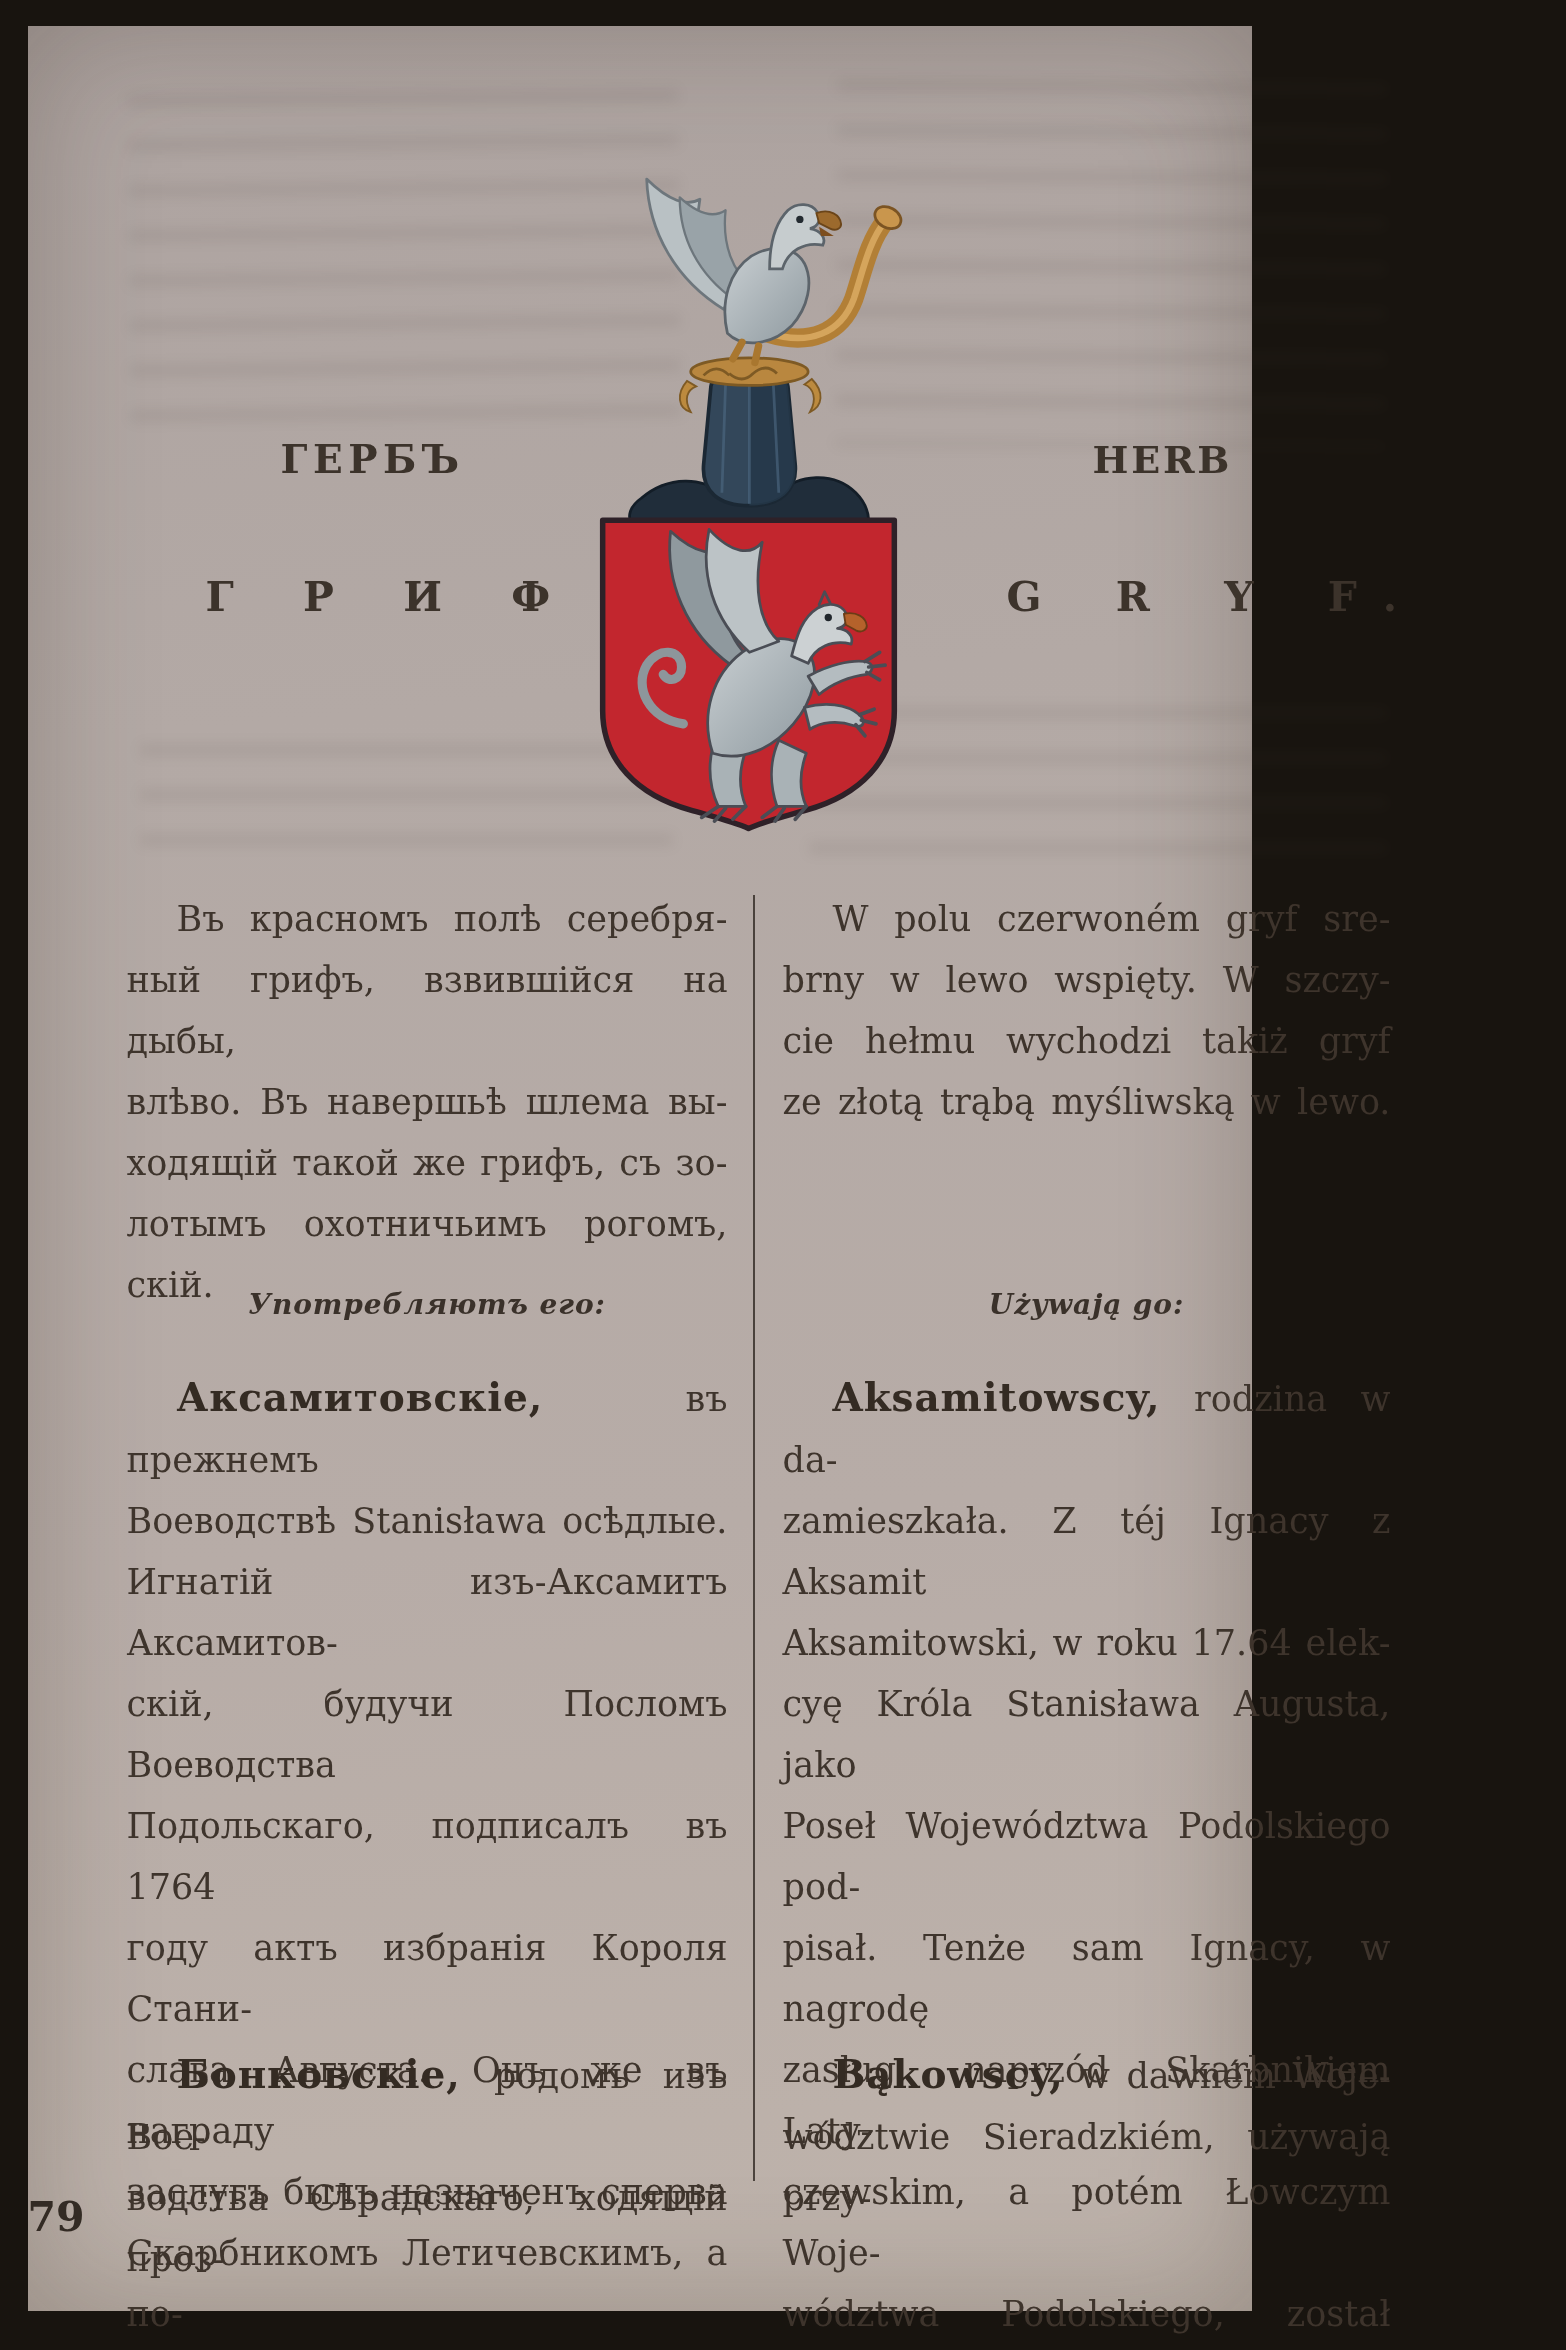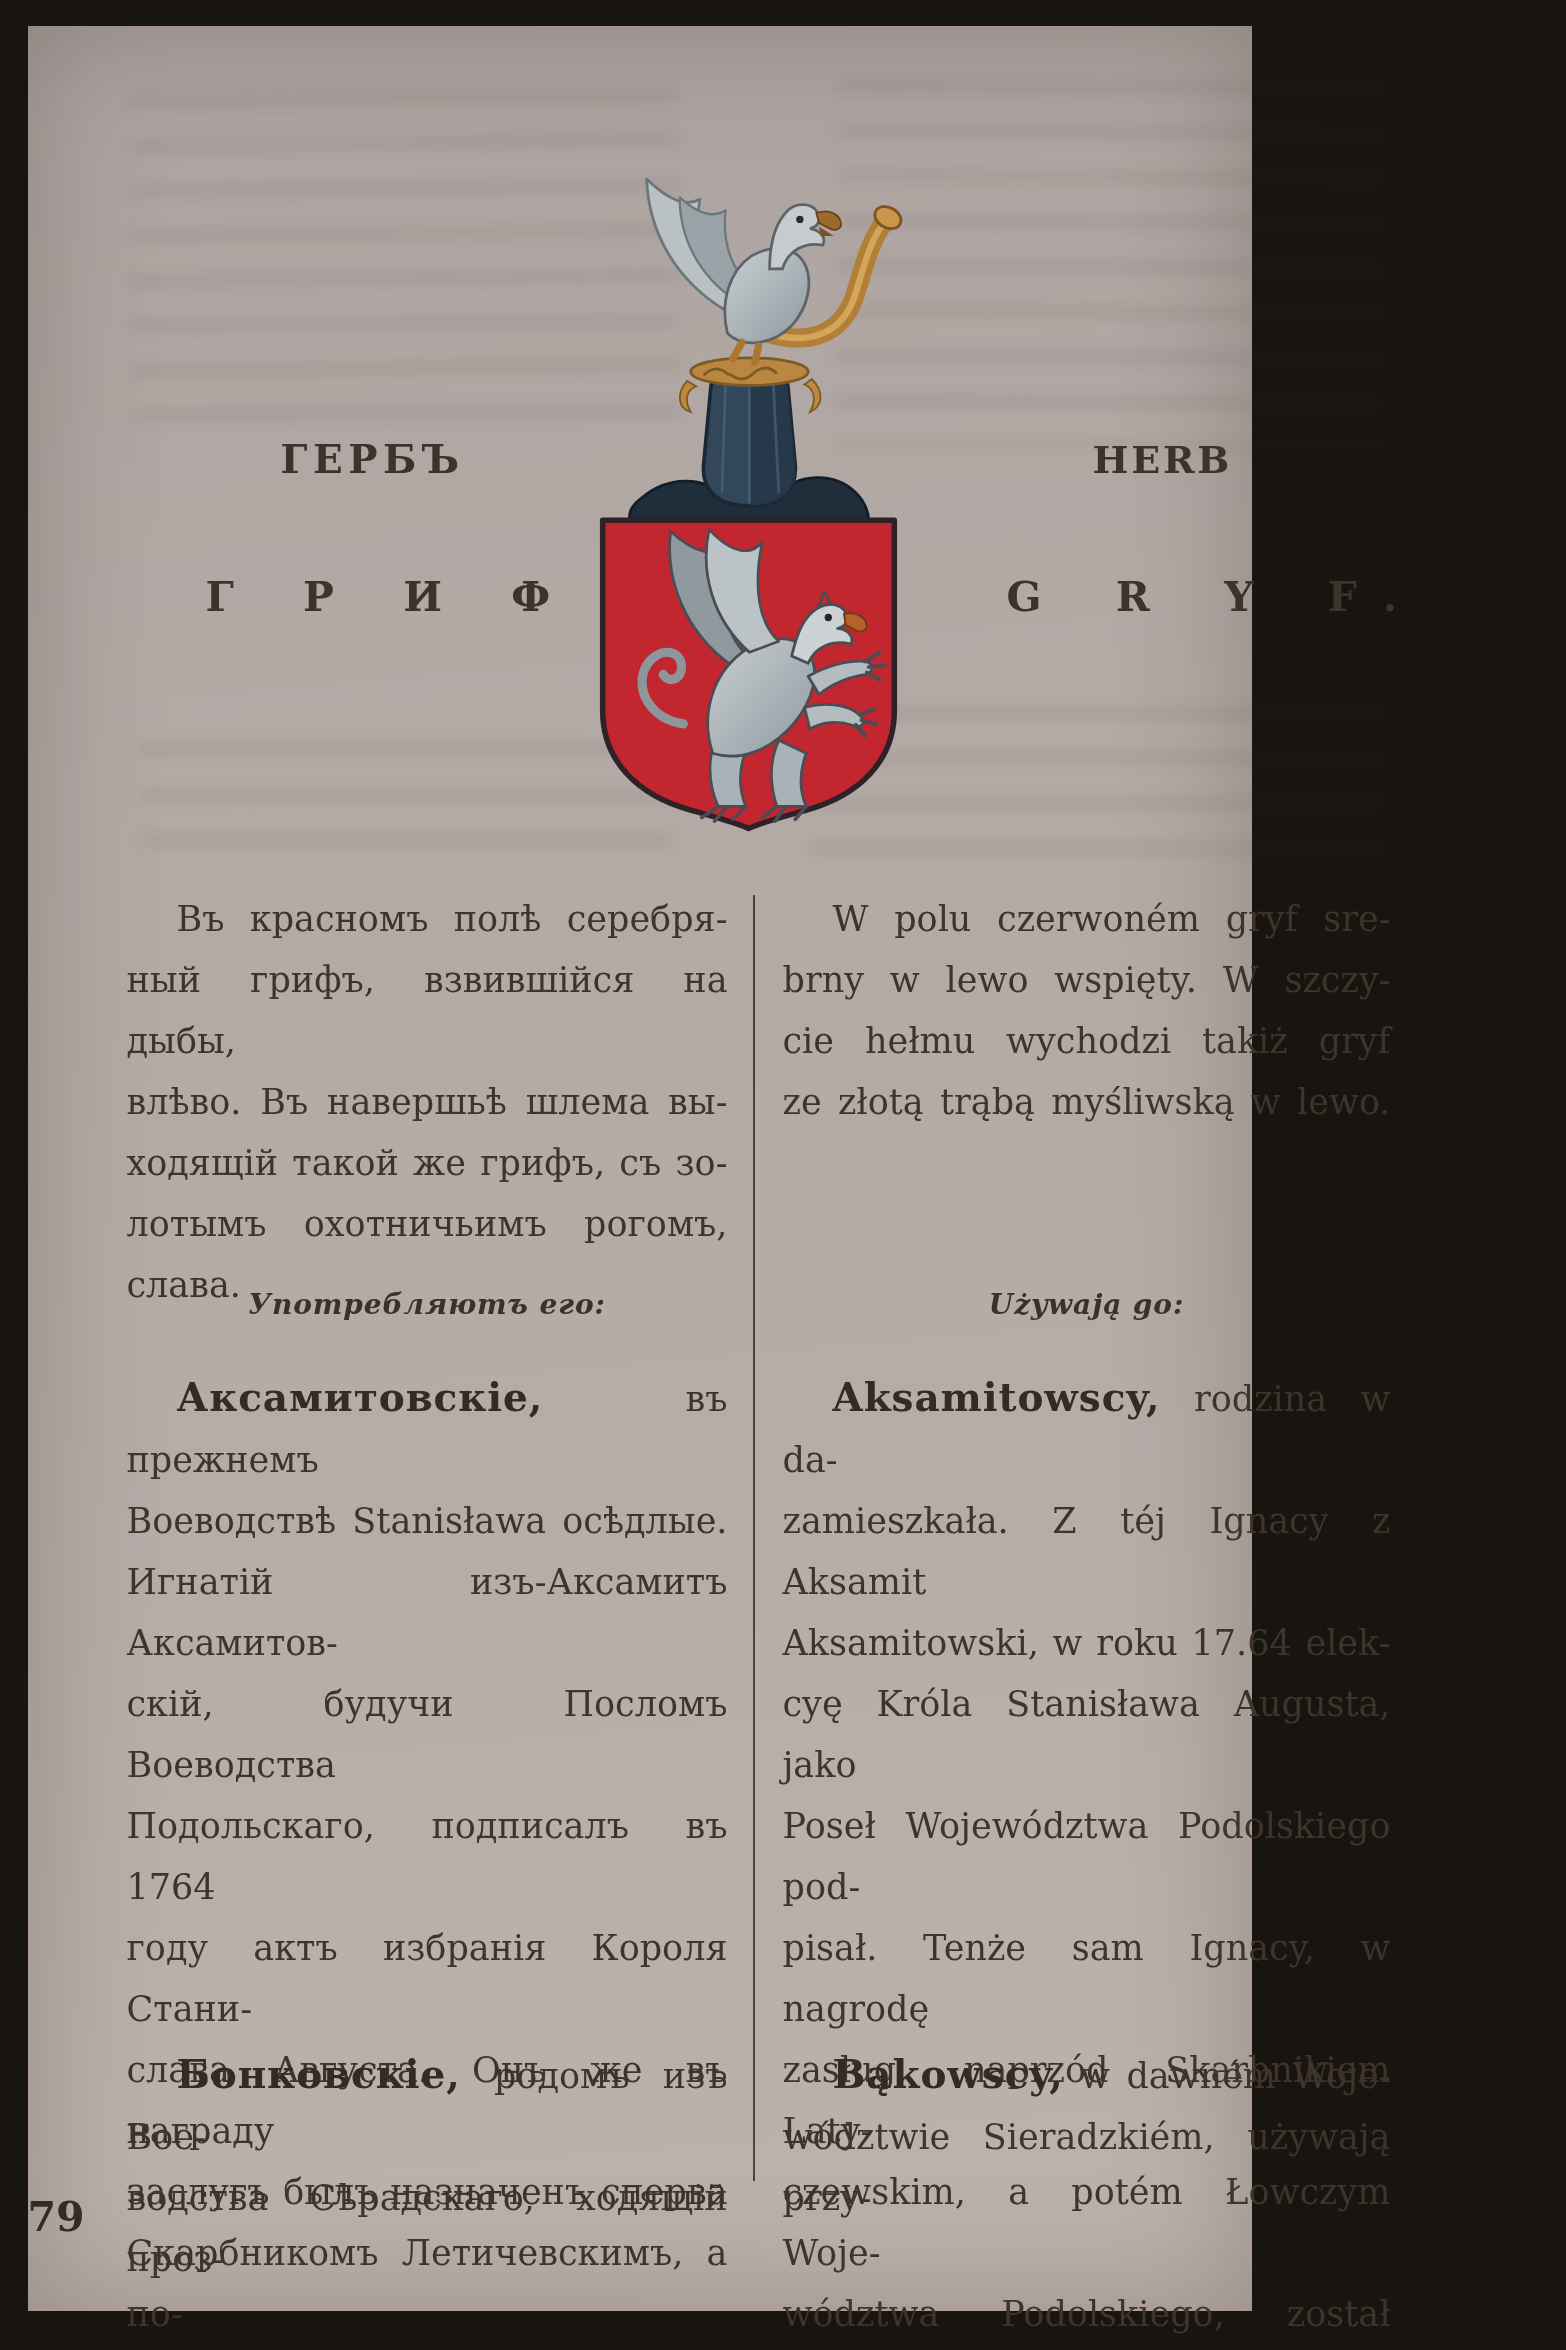--- a/index.html
+++ b/index.html
@@ -124,21 +124,21 @@
         <path d="M296,602 l16,-6 M298,608 l16,4 M292,613 l10,12" stroke="#4a4d55" stroke-width="4" fill="none"></path>
       </g>
     </svg>
 
     <div class="col blazon-left">
         <div class="tline ind">Въ красномъ полѣ серебря-</div>
         <div class="tline">ный грифъ, взвившійся на дыбы,</div>
         <div class="tline">влѣво. Въ навершьѣ шлема вы-</div>
         <div class="tline">ходящій такой же грифъ, съ зо-</div>
         <div class="tline">лотымъ охотничьимъ рогомъ,</div>
-        <div class="tline last">слава.</div>
+        <div class="tline last">скій.</div>
       </div>
     <div class="col blazon-right">
         <div class="tline ind">W polu czerwoném gryf sre-</div>
         <div class="tline">brny w lewo wspięty. W szczy-</div>
         <div class="tline">cie hełmu wychodzi takiż gryf</div>
         <div class="tline">ze złotą trąbą myśliwską w lewo.</div>
       </div>
 
     <div class="rule"></div>
 

